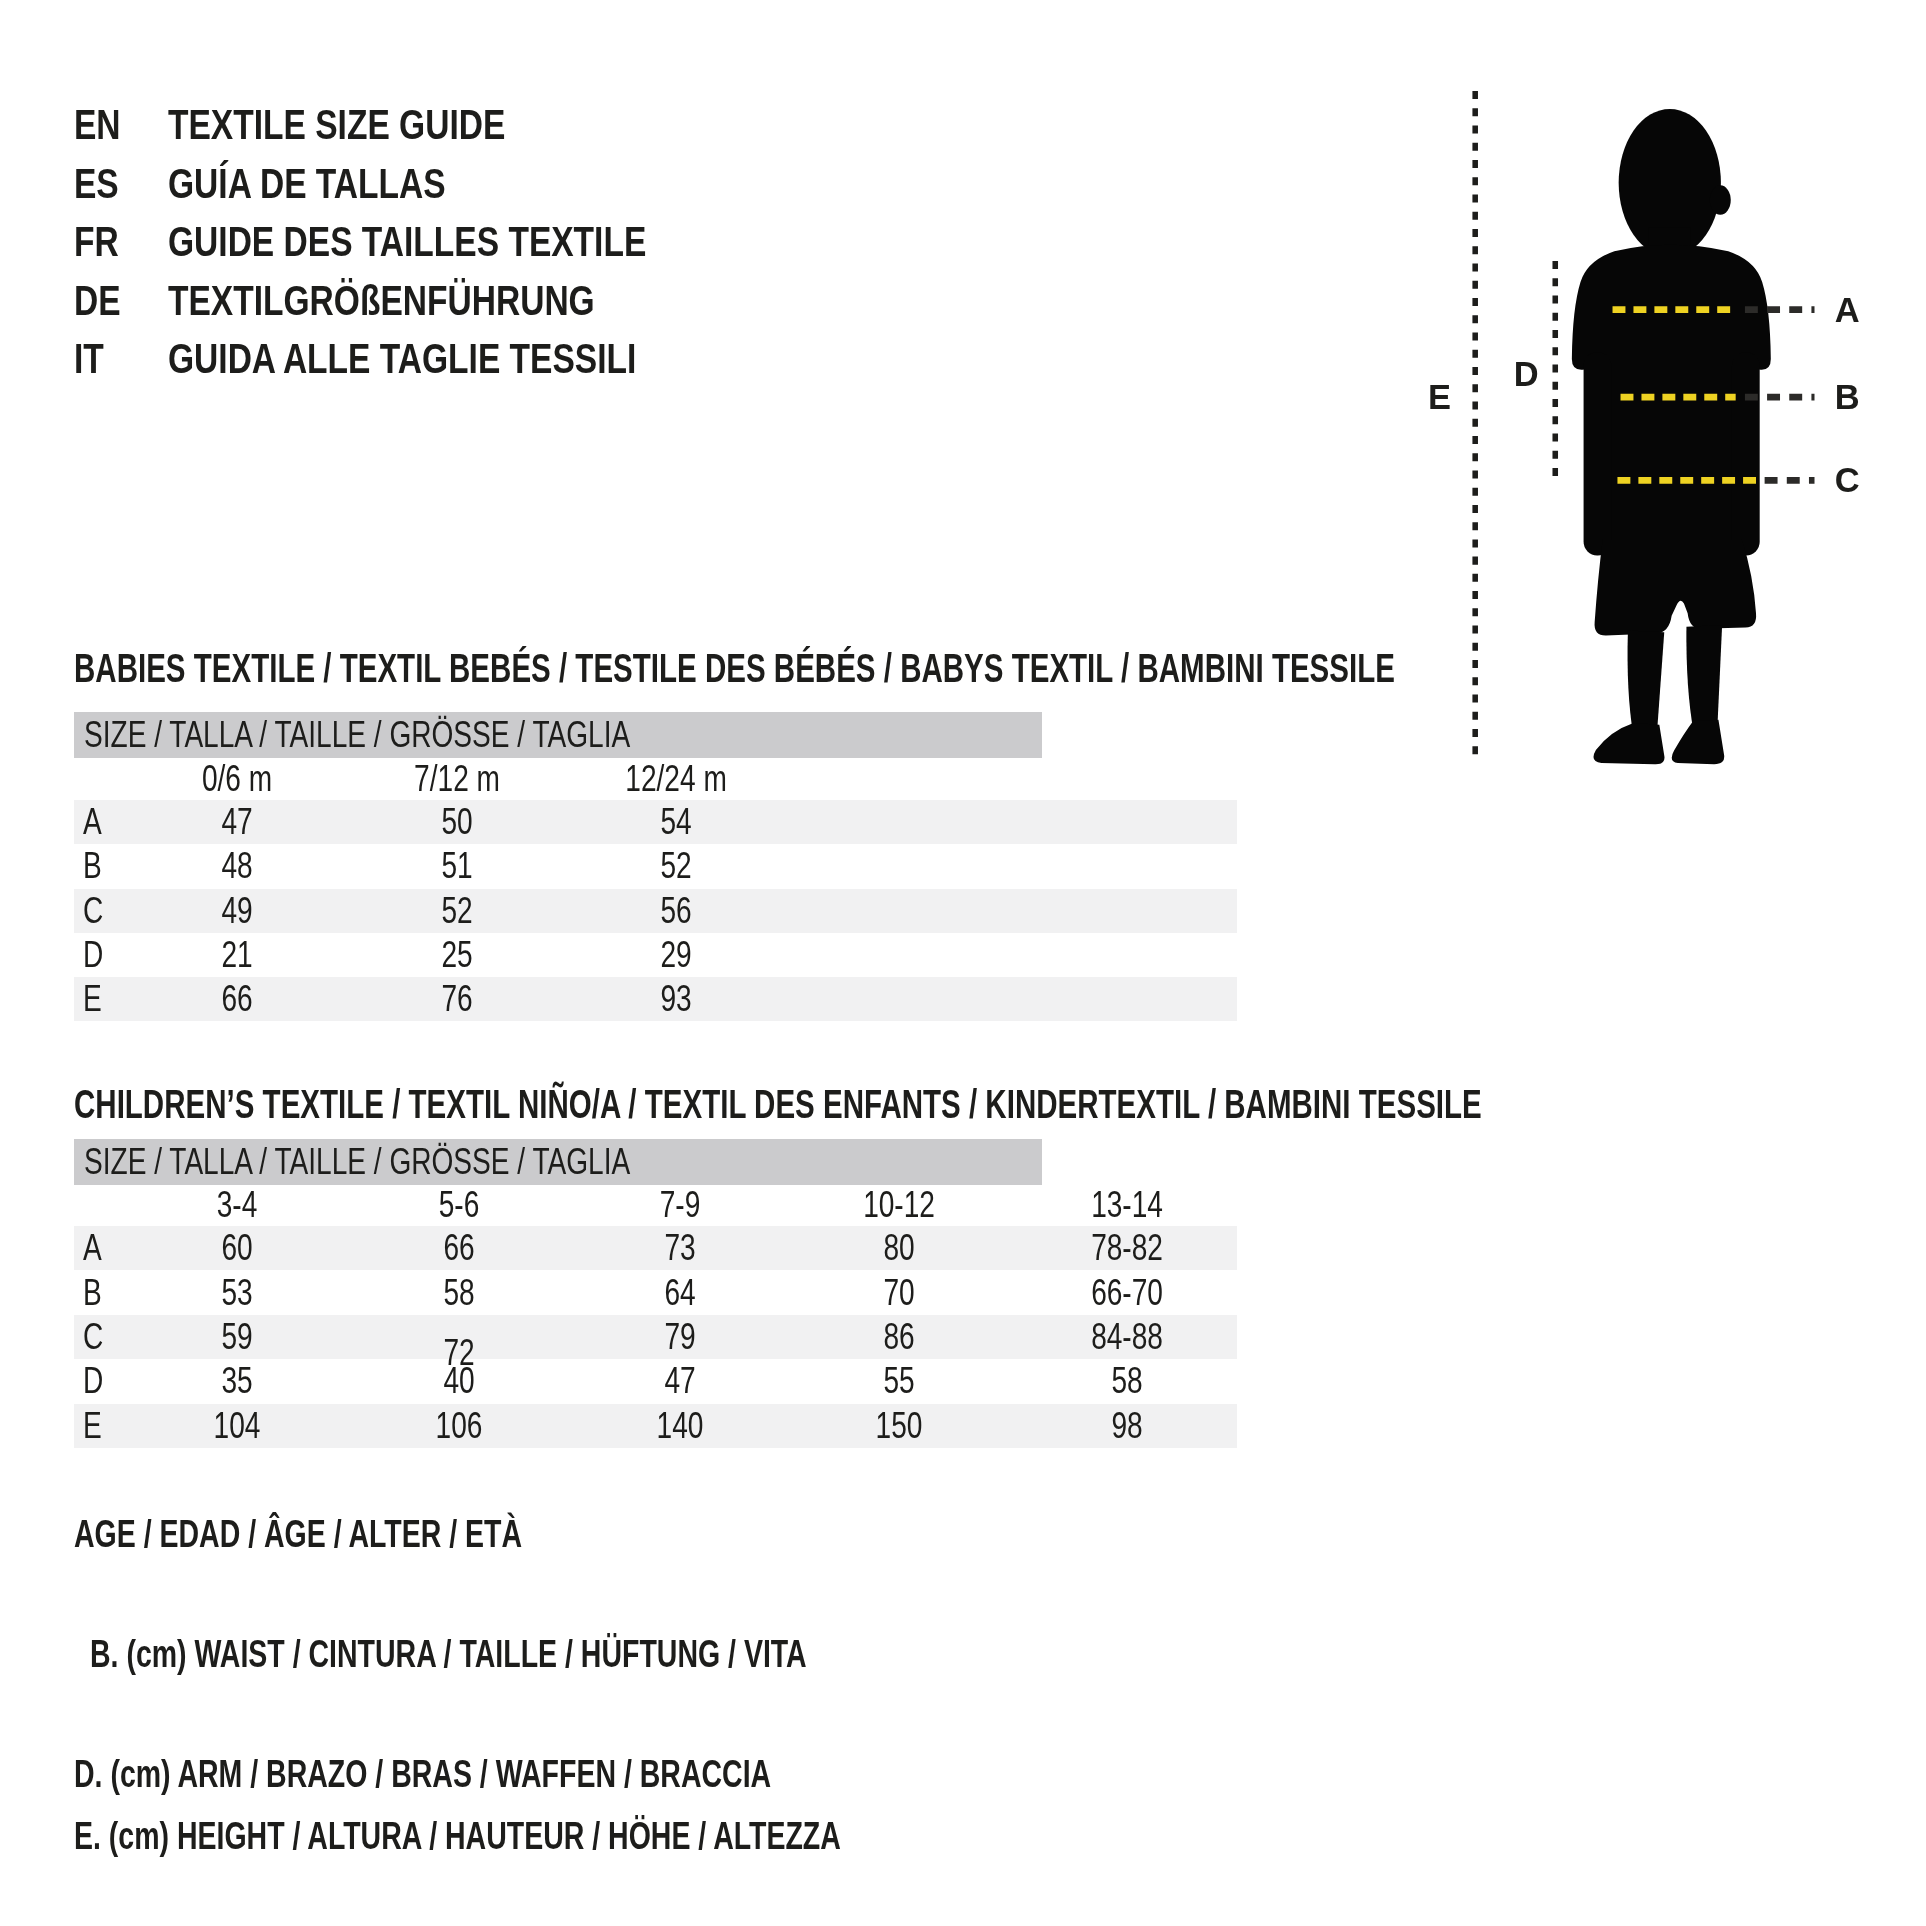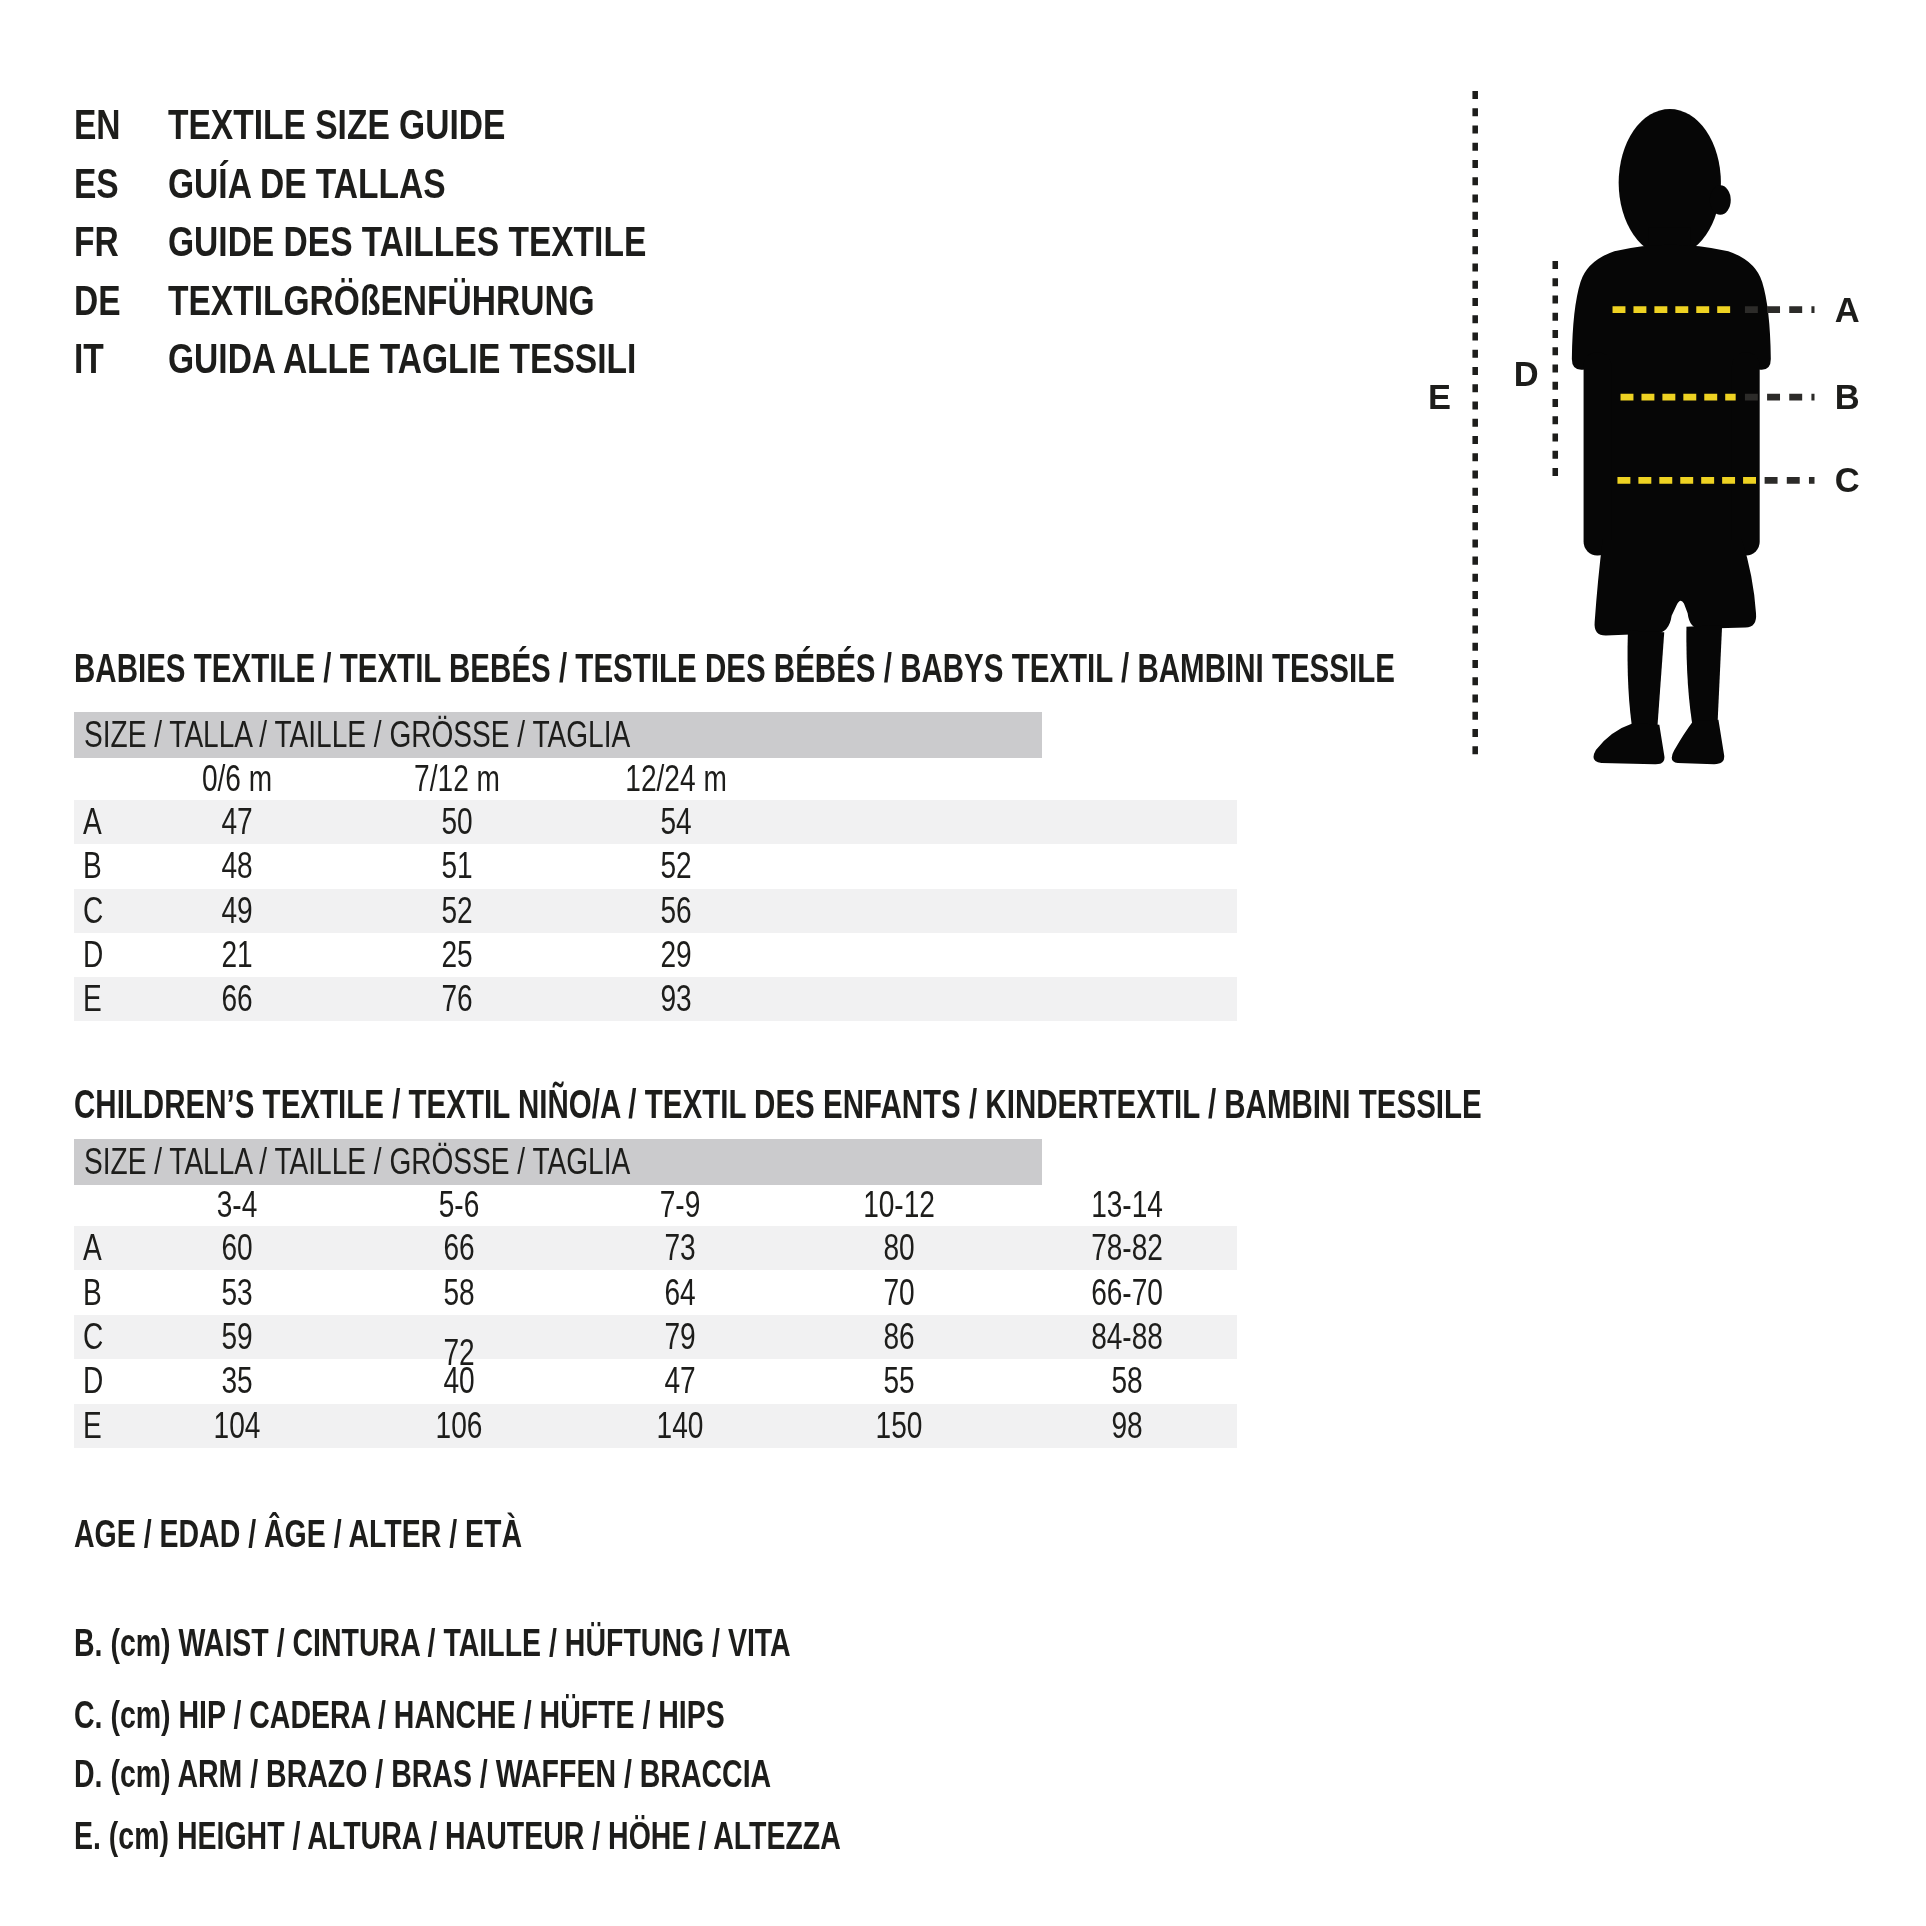--- a/index.html
+++ b/index.html
@@ -198,18 +198,17 @@
   <span class="rowlbl"><span class="cn">E</span></span>
   <span class="cell" style="left:71px;"><span class="cnc">104</span></span>
   <span class="cell" style="left:293px;"><span class="cnc">106</span></span>
   <span class="cell" style="left:514px;"><span class="cnc">140</span></span>
   <span class="cell" style="left:733px;"><span class="cnc">150</span></span>
   <span class="cell" style="left:961px;"><span class="cnc">98</span></span>
 </div>
 
 <div class="abs" style="left:74px;top:1516px;width:986px;height:345px;">
   <div class="legend-line" style="top:0;"><span class="cn">AGE / EDAD / ÂGE / ALTER / ETÀ</span></div>
-  <div class="legend-line" style="top:109px;"><span class="cn">B. (cm) WAIST / CINTURA / TAILLE / HÜFTUNG / VITA</span></div>
-  <div class="legend-line" style="top:181px;"><span class="cn">C. (cm) HIP / CADERA / HANCHE / HÜFTE / HIPS</span></div>
+  <div class="legend-line" style="top:120px;margin-left:16px;"><span class="cn">B. (cm) WAIST / CINTURA / TAILLE / HÜFTUNG / VITA</span></div>
   <div class="legend-line" style="top:240px;text-decoration:underline;"><span class="cn">D. (cm) ARM / BRAZO / BRAS / WAFFEN / BRACCIA</span></div>
   <div class="legend-line" style="top:302px;"><span class="cn">E. (cm) HEIGHT / ALTURA / HAUTEUR / HÖHE / ALTEZZA</span></div>
 </div>
 
 
 </body></html>

